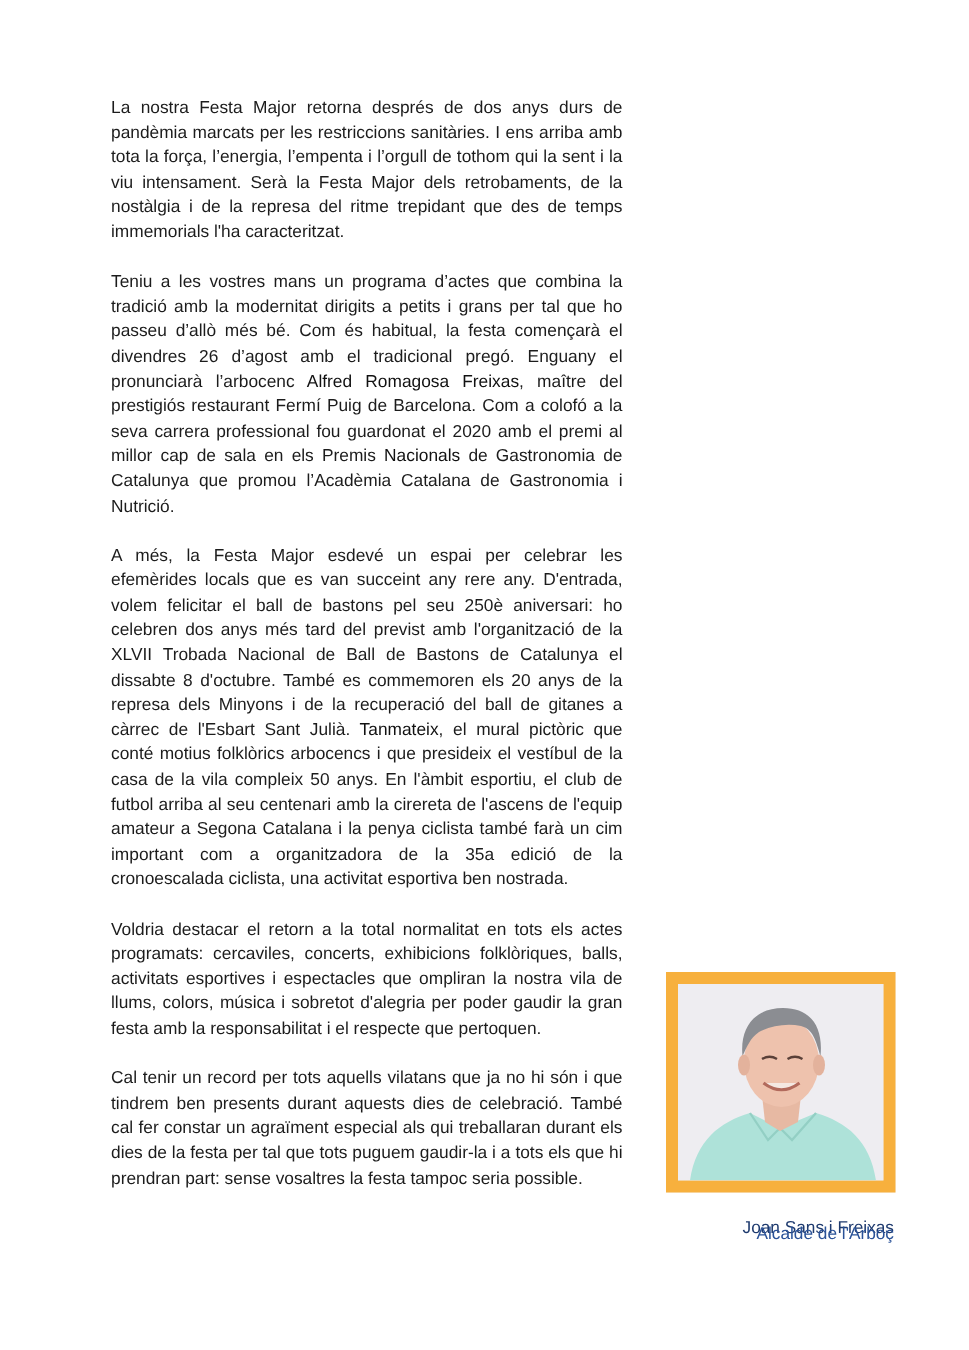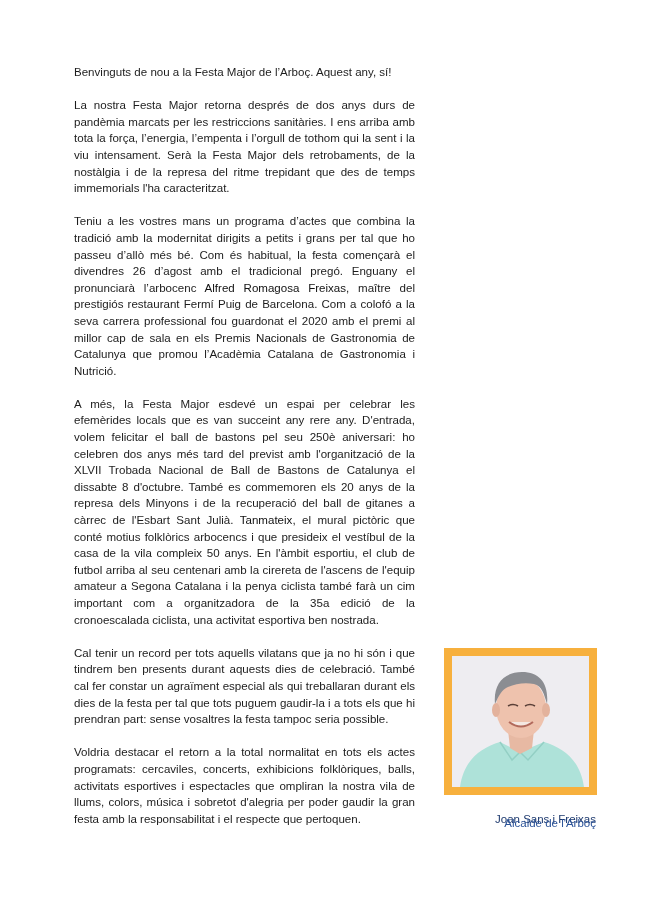--- a/index.html
+++ b/index.html
@@ -88,26 +88,25 @@
       text-align: right;
       white-space: nowrap;
     }
   </style>
 </head>
 <body>
 
 <div class="page">
 
   <div class="body-text">
-    <p>Benvinguts de nou a la Festa Major de l’Arboç. Aquest any, sí!</p>
     <p>La nostra Festa Major retorna després de dos anys durs de pandèmia marcats per les restriccions sanitàries. I ens arriba amb tota la força, l’energia, l’empenta i l’orgull de tothom qui la sent i la viu intensament. Serà la Festa Major dels retrobaments, de la nostàlgia i de la represa del ritme trepidant que des de temps immemorials l'ha caracteritzat.</p>
     <p><span>Teniu a les vostres mans un programa d’actes que combina la tradició amb la modernitat dirigits a petits i grans per tal que ho passeu d’allò més bé. Com és habitual, la festa començarà el divendres 26 d’agost amb el tradicional pregó. Enguany el pronunciarà l’arbocenc </span><b>Alfred Romagosa Freixas</b><span>, maître del prestigiós restaurant Fermí Puig de Barcelona. Com a colofó a la seva carrera professional fou guardonat el 2020 amb el premi al millor cap de sala en els Premis </span><b>Nacionals</b><span> de Gastronomia de Catalunya que promou l’Acadèmia Catalana de Gastronomia i Nutrició.</span></p>
     <p><span>A més, la Festa Major esdevé un espai per celebrar les efemèrides locals que es van succeint any rere any. D'entrada, volem felicitar el ball de bastons pel seu 250è aniversari: ho celebren dos anys més tard del previst amb l'organització de la XLVII Trobada Nacional de Ball de Bastons de Catalunya el dissabte 8 d'octubre. També es commemoren els 20 anys de la represa dels Minyons i de la recuperació del ball de gitanes a càrrec de l'Esbart Sant Julià. </span><b>Tanmateix</b><span>, el mural pictòric que conté motius folklòrics arbocencs i que presideix el vestíbul de la casa de la vila compleix 50 anys. En l'àmbit esportiu, el club de futbol arriba al seu centenari amb la cirereta de l'ascens de l'equip amateur a Segona Catalana i la penya ciclista també farà un cim important com a organitzadora de la 35a edició de la cronoescalada ciclista, una activitat esportiva ben nostrada.</span></p>
+    <p>Voldria destacar el retorn a la total normalitat en tots els actes programats: cercaviles, concerts, exhibicions folklòriques, balls, activitats esportives i espectacles que ompliran la nostra vila de llums, colors, música i sobretot d'alegria per poder gaudir la gran festa amb la responsabilitat i el respecte que pertoquen.</p>
     <p>Cal tenir un record per tots aquells vilatans que ja no hi són i que tindrem ben presents durant aquests dies de celebració. També cal fer constar un agraïment especial als qui treballaran durant els dies de la festa per tal que tots puguem gaudir-la i a tots els que hi prendran part: sense vosaltres la festa tampoc seria possible.</p>
-    <p>Voldria destacar el retorn a la total normalitat en tots els actes programats: cercaviles, concerts, exhibicions folklòriques, balls, activitats esportives i espectacles que ompliran la nostra vila de llums, colors, música i sobretot d'alegria per poder gaudir la gran festa amb la responsabilitat i el respecte que pertoquen.</p>
 
   </div>
 
 
   <div class="photo-frame">
     <svg viewBox="0 0 137 131" preserveAspectRatio="none">
       <rect x="0" y="0" width="137" height="131" fill="#eeedf1"></rect>
 
       <path d="M8 131 C12 104 28 92 48 86 L68 96 L92 86 C112 92 128 104 132 131 Z" fill="#aee2d9"></path>
       <path d="M48 86 L60 104 L68 96 L76 104 L92 86" fill="none" stroke="#93cfc4" stroke-width="1.5"></path>

